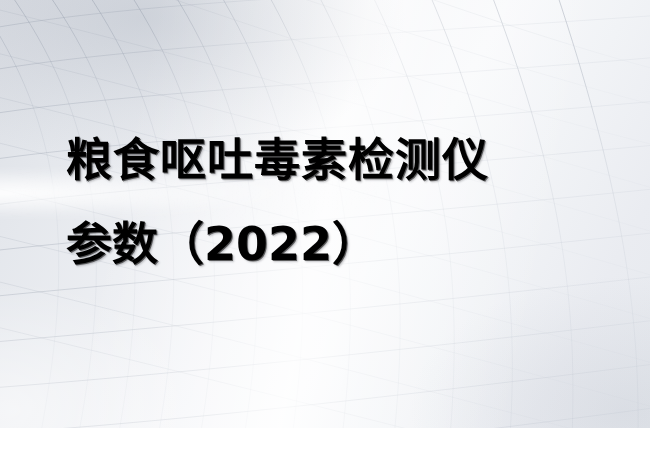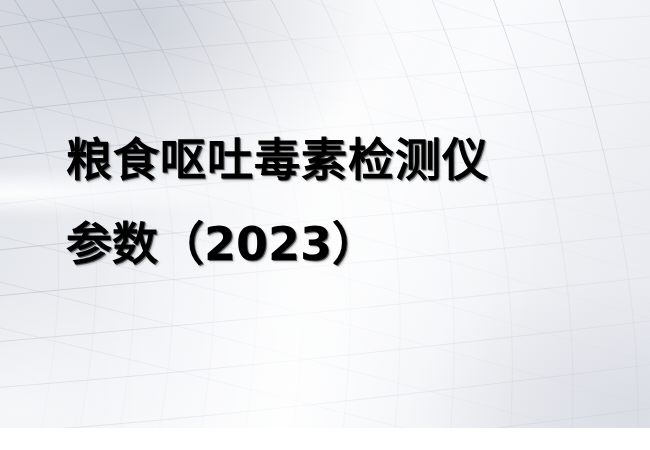--- a/index.html
+++ b/index.html
@@ -197,16 +197,16 @@
   </svg>
 
   <div class="bg-sheen"></div>
 
   <div class="bg-band"></div>
 
   <div class="bg-vignette"></div>
 
   <div class="title-block">
     <div class="title-line title-line--one">粮食呕吐毒素检测仪</div>
-    <div class="title-line title-line--two">参数（2023）</div>
+    <div class="title-line title-line--two">参数（2022）</div>
   </div>
 
 </div>
 
 </body></html>

